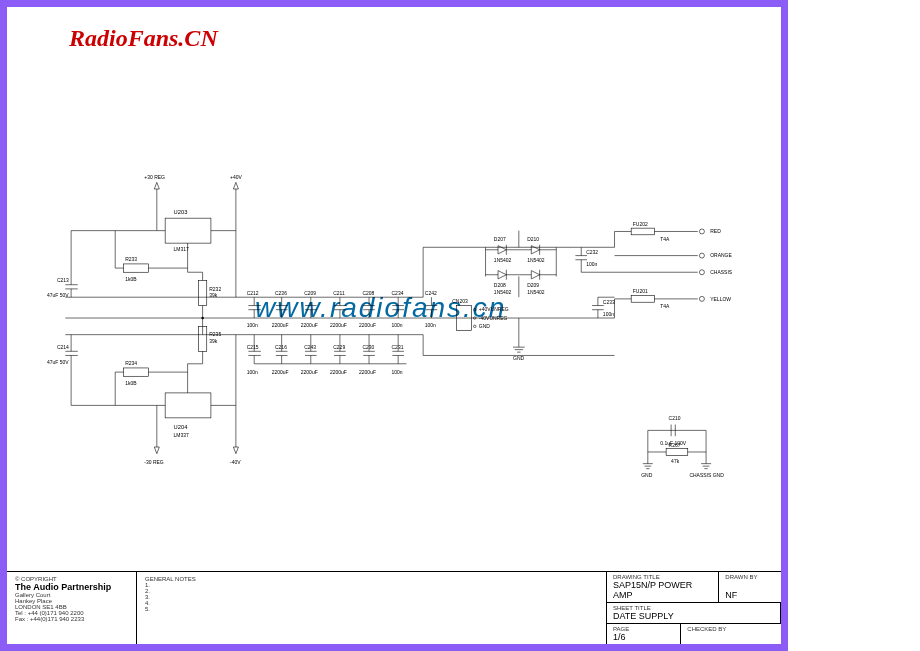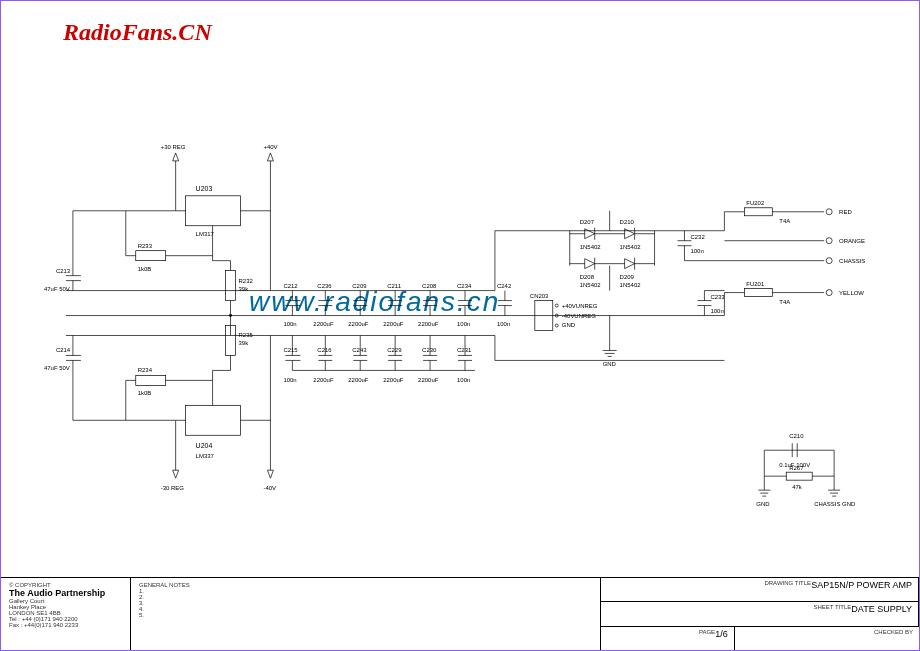--- a/index.html
+++ b/index.html
@@ -1,25 +1,25 @@
 <!DOCTYPE html>
 <html><head>
 <meta charset="utf-8">
 <style>
   html,body{margin:0;padding:0;background:#fff;font-family:Arial,Helvetica,sans-serif;font-size:8px;color:#000}
-  .page{position:relative;width:920px;height:651px;border:1px solid #8b5cf6;box-sizing:border-box}
+  .page{position:relative;width:788px;height:651px;border:7px solid #8b5cf6;box-sizing:border-box}
   .watermark-top{position:absolute;left:62px;top:18px;font-family:"Times New Roman",serif;font-style:italic;font-weight:bold;font-size:24px;color:#c00}
   .watermark-mid{position:absolute;left:248px;top:285px;font-size:28px;color:#0369a1;font-family:Arial,sans-serif;letter-spacing:2px;font-style:italic}
   .titleblock{position:absolute;left:0;right:0;bottom:0;height:72px;border-top:1px solid #000;display:flex}
   .tb-sec{border-right:1px solid #000;padding:4px 8px;box-sizing:border-box}
   .tb-company{width:130px}
   .tb-notes{width:470px}
   .tb-right{flex:1;display:flex;flex-direction:column}
   .tb-row{display:flex;border-bottom:1px solid #000;flex:1}
-  .tb-cell{border-right:1px solid #000;padding:2px 6px;box-sizing:border-box;display:flex;flex-direction:row;justify-content:flex-end}
+  .tb-cell{border-right:1px solid #000;padding:2px 6px;box-sizing:border-box;display:flex;flex-direction:column;justify-content:space-between}
   .lbl{font-size:6px;color:#333}
   .val{font-size:9px}
   .schematic{position:absolute;left:25px;top:100px;right:25px;bottom:90px}
   svg{width:100%;height:100%}
   .wire{stroke:#000;stroke-width:0.7;fill:none}
   .comp{stroke:#000;stroke-width:0.7;fill:none}
   .dot{fill:#000}
   .stxt{font-size:7px;font-family:Arial;fill:#000}
   .stxt-sm{font-size:6px;font-family:Arial;fill:#000}
   .term{fill:none;stroke:#000;stroke-width:0.7}
@@ -362,20 +362,24 @@
       <div class="lbl">3.</div>
       <div class="lbl">4.</div>
       <div class="lbl">5.</div>
     </div>
     <div class="tb-right">
       <div class="tb-row">
         <div class="tb-cell" style="flex:2">
           <span class="lbl">DRAWING TITLE</span>
           <span class="val">SAP15N/P POWER AMP</span>
         </div>
+        <div class="tb-cell" style="flex:1;border-right:none">
+          <span class="lbl">DRAWN BY</span>
+          <span class="val">NF</span>
+        </div>
       </div>
       <div class="tb-row">
         <div class="tb-cell" style="flex:2">
           <span class="lbl">SHEET TITLE</span>
           <span class="val">DATE SUPPLY</span>
         </div>
       </div>
       <div class="tb-row" style="border-bottom:none">
         <div class="tb-cell" style="flex:0.7">
           <span class="lbl">PAGE</span>

